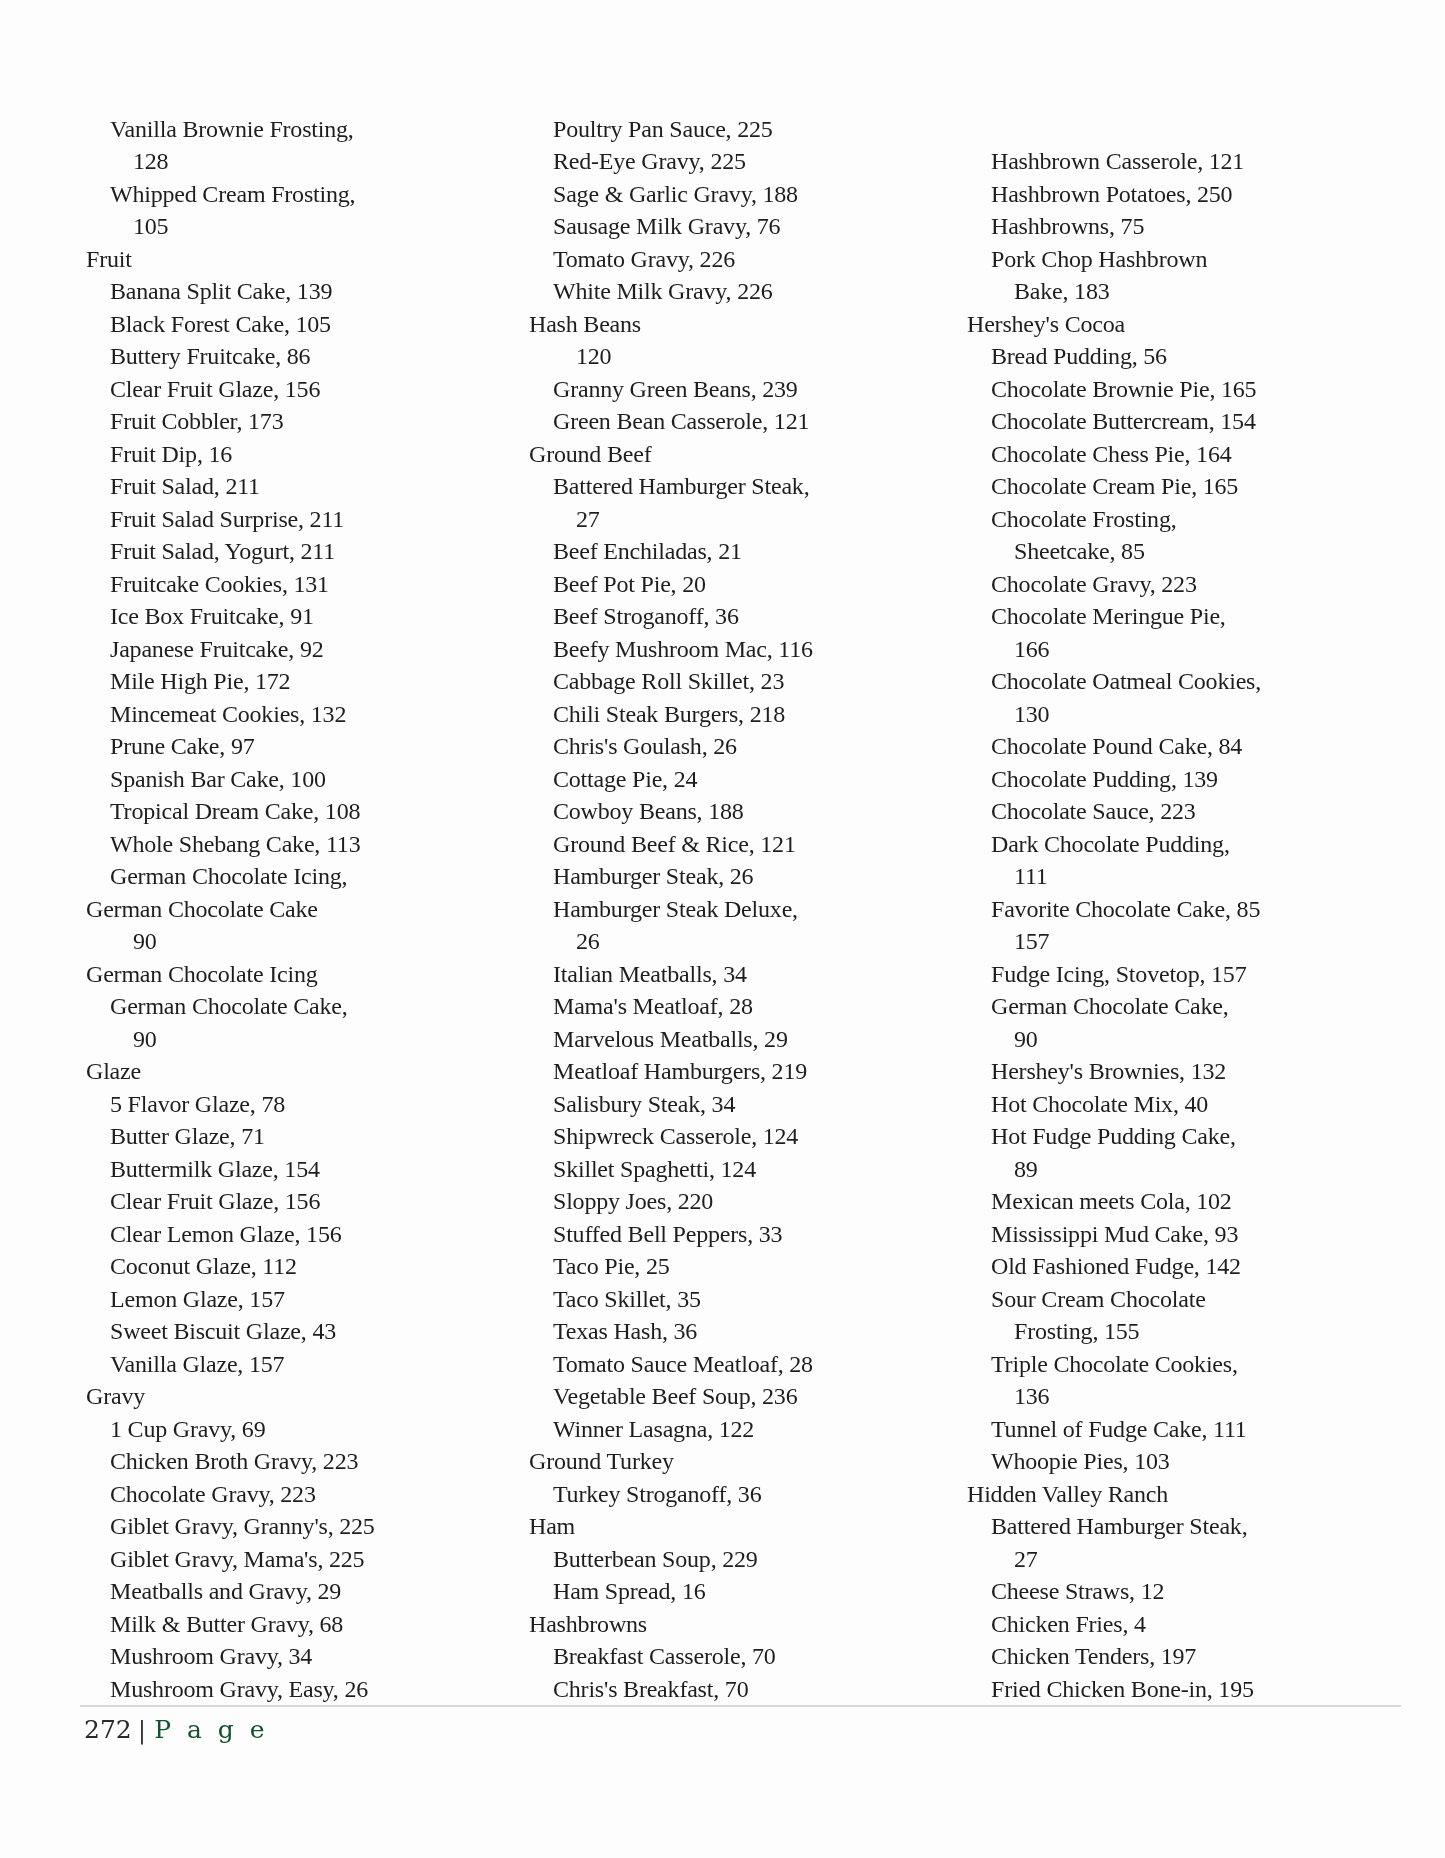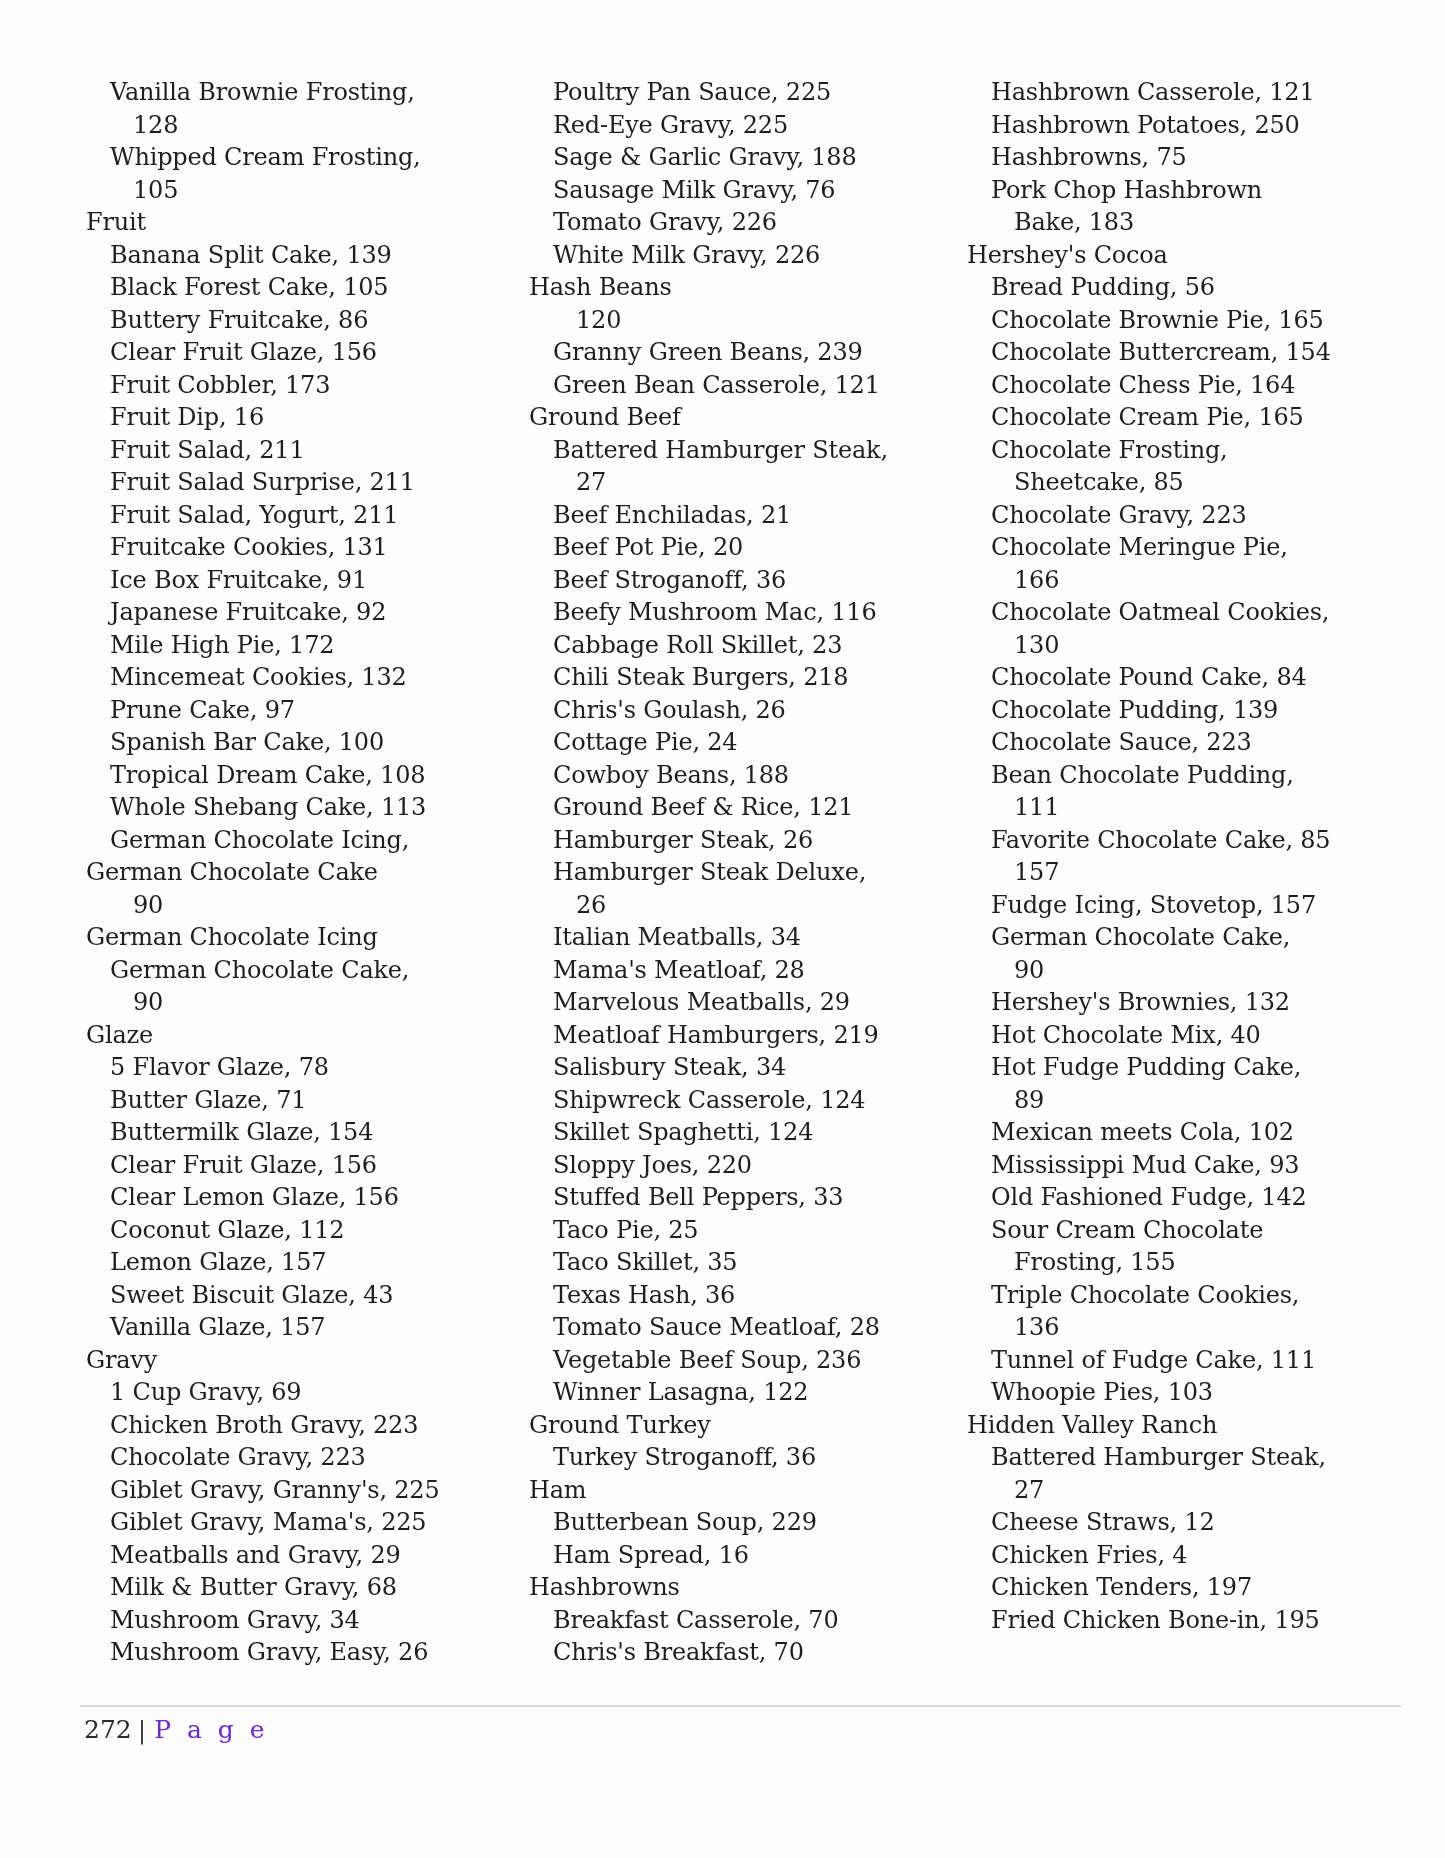--- a/index.html
+++ b/index.html
@@ -15,22 +15,23 @@
     background: #fdfdfd;
     color: #1e1e1e;
     font-family: "DejaVu Serif", serif;
     font-size: 24px;
     line-height: 32.5px;
     padding: 76px 40px 0 86px;
     overflow: hidden;
   }
   .columns {
     display: flex;
-    align-items: flex-start;
+    align-items: flex-end;
     height: 1629px;
+    font-family: Liberation Serif, serif;
   }
   .col { flex: 0 0 auto; }
   .col-0 { width: 443px; }
   .col-1 { width: 438px; }
   .col-2 { width: 438px; }
   .line {
     white-space: nowrap;
     letter-spacing: -0.2px;
   }
   .line.h { padding-left: 0; }
@@ -45,21 +46,21 @@
     margin-top: 7px;
     margin-left: -2px;
     font-size: 25px;
     color: #2b2b2b;
   }
   .footer .sep {
     padding: 0 8px 0 6px;
     color: #3a3a3a;
   }
   .footer .pglabel {
-    color: #6d28d9;
+    color: #14532d;
     letter-spacing: 4px;
   }
 </style>
 </head>
 <body>
 
 <div class="page">
   <div class="columns">
     <div class="col col-0">
         <div class="line e">Vanilla Brownie Frosting,</div>
@@ -178,21 +179,21 @@
         <div class="line e">Chocolate Frosting,</div>
         <div class="line c">Sheetcake, 85</div>
         <div class="line e">Chocolate Gravy, 223</div>
         <div class="line e">Chocolate Meringue Pie,</div>
         <div class="line c">166</div>
         <div class="line e">Chocolate Oatmeal Cookies,</div>
         <div class="line c">130</div>
         <div class="line e">Chocolate Pound Cake, 84</div>
         <div class="line e">Chocolate Pudding, 139</div>
         <div class="line e">Chocolate Sauce, 223</div>
-        <div class="line e">Bean Chocolate Pudding,</div>
+        <div class="line e">Dark Chocolate Pudding,</div>
         <div class="line c">111</div>
         <div class="line e">Favorite Chocolate Cake, 85</div>
         <div class="line c">157</div>
         <div class="line e">Fudge Icing, Stovetop, 157</div>
         <div class="line e">German Chocolate Cake,</div>
         <div class="line c">90</div>
         <div class="line e">Hershey's Brownies, 132</div>
         <div class="line e">Hot Chocolate Mix, 40</div>
         <div class="line e">Hot Fudge Pudding Cake,</div>
         <div class="line c">89</div>

